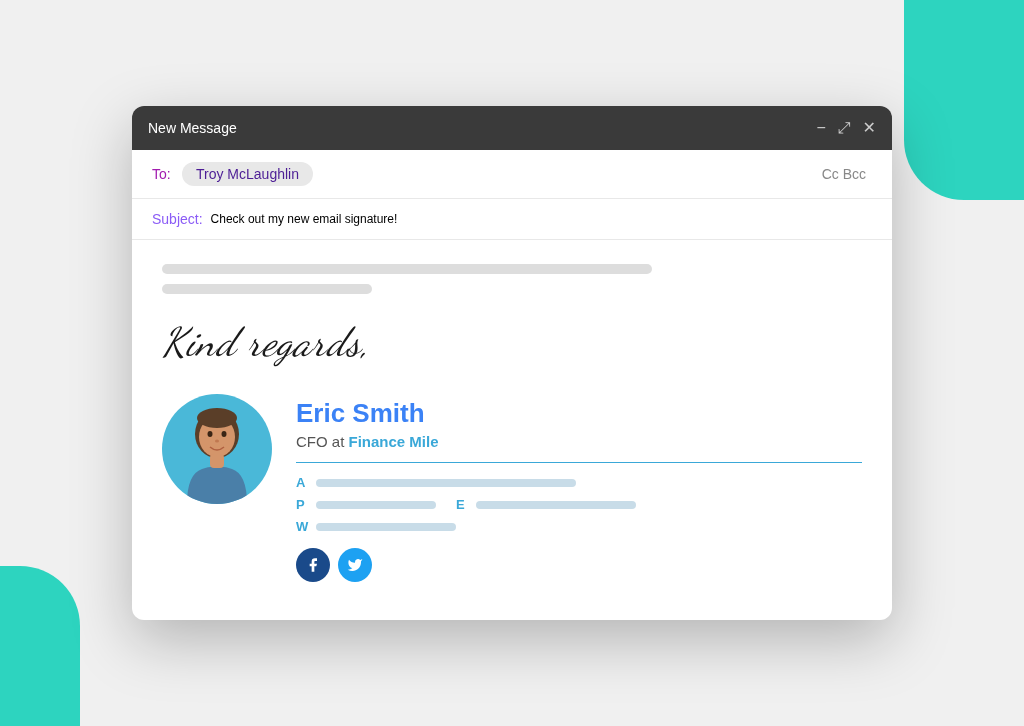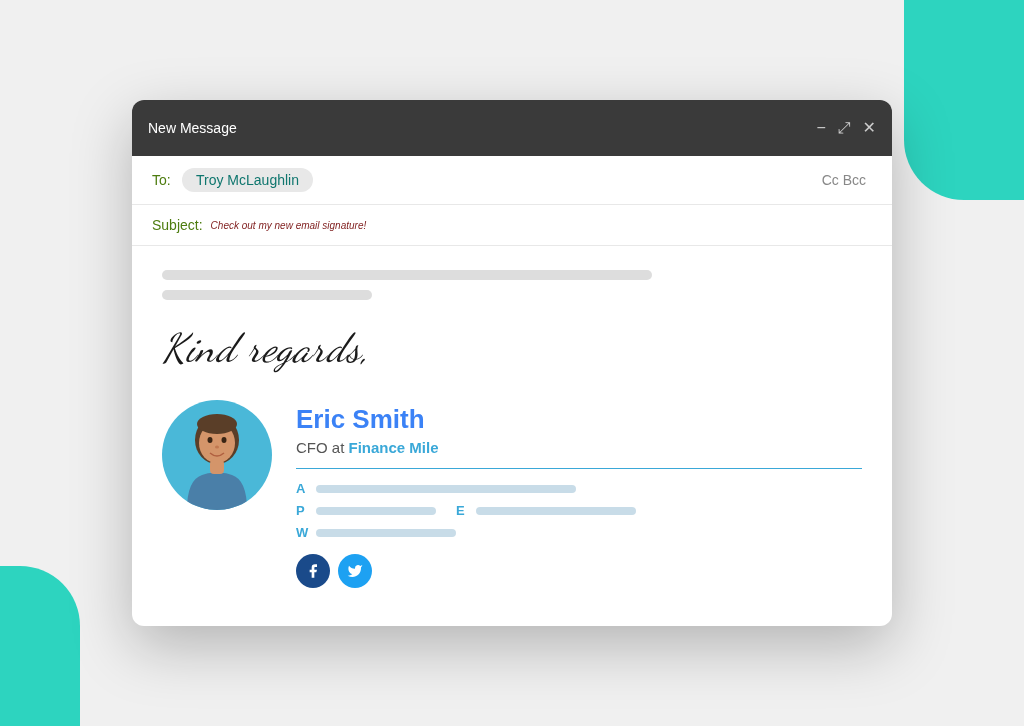--- a/index.html
+++ b/index.html
@@ -44,21 +44,21 @@
       box-shadow: 0 20px 60px rgba(0,0,0,0.25);
       overflow: hidden;
     }
 
     .titlebar {
       background: #3a3a3a;
       display: flex;
       align-items: center;
       justify-content: space-between;
       padding: 0 16px;
-      height: 56px;
+      height: 44px;
     }
 
     .titlebar-title {
       color: #fff;
       font-size: 14px;
       font-weight: 500;
     }
 
     .titlebar-controls {
       display: flex;
@@ -75,59 +75,58 @@
 
     .header-row {
       display: flex;
       align-items: center;
       padding: 12px 20px;
       border-bottom: 1px solid #e8e8e8;
       position: relative;
     }
 
     .to-label {
-      color: #4d7c0f;
+      color: #a21caf;
       font-size: 14px;
       margin-right: 10px;
       min-width: 20px;
     }
 
     .recipient-chip {
       background: #e8e8e8;
       border-radius: 20px;
       padding: 4px 14px;
       font-size: 14px;
-      color: #0f766e;
+      color: #4c1d95;
     }
 
     .cc-bcc {
       position: absolute;
       right: 26px;
       color: #888;
       font-size: 14px;
       cursor: pointer;
     }
 
     .subject-row {
       display: flex;
       align-items: center;
       padding: 12px 20px;
       border-bottom: 1px solid #e8e8e8;
     }
 
     .subject-label {
-      color: #4d7c0f;
+      color: #8b5cf6;
       font-size: 14px;
       margin-right: 8px;
     }
 
     .subject-text {
-      font-size: 10px;
-      color: #7f1d1d;
-      font-style: italic;
+      font-size: 12px;
+      color: #000000;
     }
 
     .body-area {
       padding: 24px 30px 30px 30px;
       min-height: 380px;
     }
 
     .body-lines {
       margin-bottom: 24px;
     }

